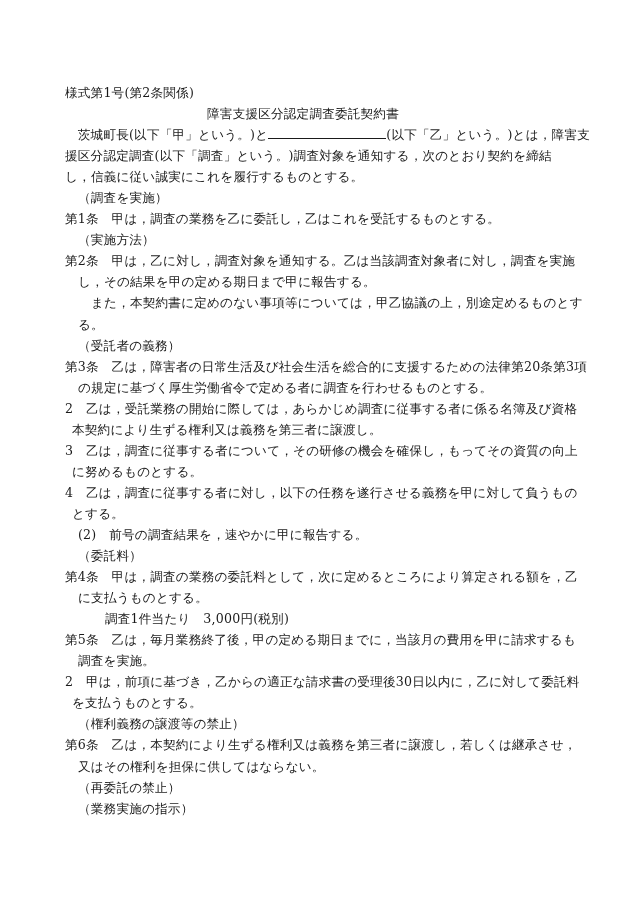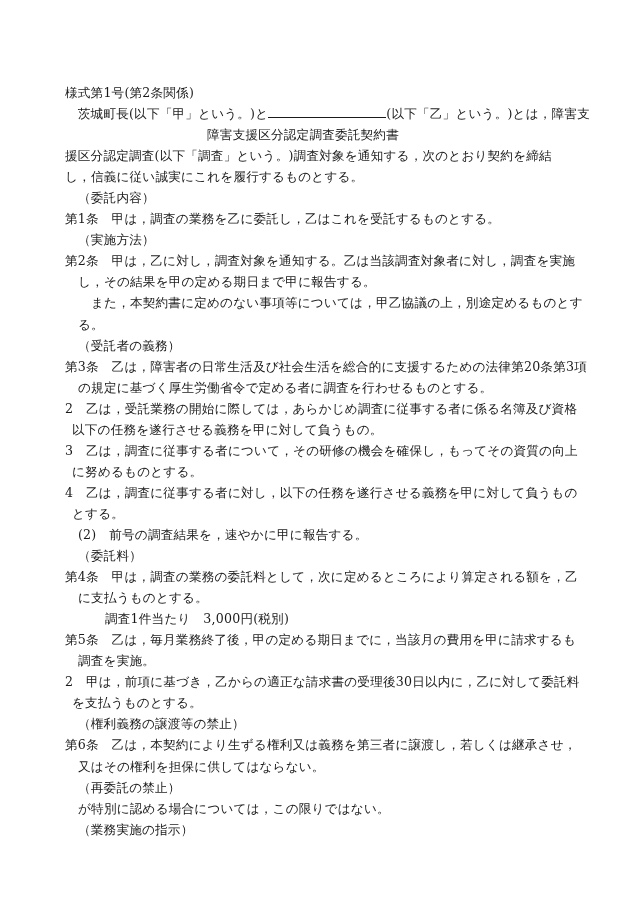--- a/index.html
+++ b/index.html
@@ -11,42 +11,42 @@
   .i1 { padding-left: 13px; }
   .i2 { padding-left: 26px; }
   .i3 { padding-left: 40px; }
   .blank { display: inline-block; width: 118px; border-bottom: 1px solid #1a1a1a; height: 12px; vertical-align: baseline; }
 </style>
 </head>
 <body>
 
 <div class="page">
   <div class="ln">様式第1号(第2条関係)</div>
+  <div class="ln center">障害支援区分認定調査委託契約書</div>
+
   <div class="ln">
     <span>　茨城町長(以下「甲」という。)と</span><span class="blank"></span><span>(以下「乙」という。)とは，障害支</span>
   </div>
-
-  <div class="ln center">障害支援区分認定調査委託契約書</div>
   <div class="ln">援区分認定調査(以下「調査」という。)調査対象を通知する，次のとおり契約を締結</div>
   <div class="ln">し，信義に従い誠実にこれを履行するものとする。</div>
 
-  <div class="ln i1">（委託内容）</div>
+  <div class="ln i1">（調査を実施）</div>
   <div class="ln">第1条　甲は，調査の業務を乙に委託し，乙はこれを受託するものとする。</div>
 
   <div class="ln i1">（実施方法）</div>
   <div class="ln">第2条　甲は，乙に対し，調査対象を通知する。乙は当該調査対象者に対し，調査を実施</div>
   <div class="ln i1">し，その結果を甲の定める期日まで甲に報告する。</div>
   <div class="ln i2">また，本契約書に定めのない事項等については，甲乙協議の上，別途定めるものとす</div>
   <div class="ln i1">る。</div>
 
   <div class="ln i1">（受託者の義務）</div>
   <div class="ln">第3条　乙は，障害者の日常生活及び社会生活を総合的に支援するための法律第20条第3項</div>
   <div class="ln i1">の規定に基づく厚生労働省令で定める者に調査を行わせるものとする。</div>
   <div class="ln">2　乙は，受託業務の開始に際しては，あらかじめ調査に従事する者に係る名簿及び資格</div>
-  <div class="ln" style="padding-left:7px">以下の任務を遂行させる義務を甲に対して負うもの。</div>
+  <div class="ln" style="padding-left:7px">本契約により生ずる権利又は義務を第三者に譲渡し。</div>
   <div class="ln">3　乙は，調査に従事する者について，その研修の機会を確保し，もってその資質の向上</div>
   <div class="ln" style="padding-left:7px">に努めるものとする。</div>
   <div class="ln">4　乙は，調査に従事する者に対し，以下の任務を遂行させる義務を甲に対して負うもの</div>
   <div class="ln" style="padding-left:7px">とする。</div>
   <div class="ln i1">(2)　前号の調査結果を，速やかに甲に報告する。</div>
 
   <div class="ln i1">（委託料）</div>
   <div class="ln">第4条　甲は，調査の業務の委託料として，次に定めるところにより算定される額を，乙</div>
   <div class="ln i1">に支払うものとする。</div>
   <div class="ln i3">調査1件当たり　3,000円(税別)</div>
@@ -54,16 +54,15 @@
   <div class="ln">第5条　乙は，毎月業務終了後，甲の定める期日までに，当該月の費用を甲に請求するも</div>
   <div class="ln i1">調査を実施。</div>
   <div class="ln">2　甲は，前項に基づき，乙からの適正な請求書の受理後30日以内に，乙に対して委託料</div>
   <div class="ln" style="padding-left:7px">を支払うものとする。</div>
 
   <div class="ln i1">（権利義務の譲渡等の禁止）</div>
   <div class="ln">第6条　乙は，本契約により生ずる権利又は義務を第三者に譲渡し，若しくは継承させ，</div>
   <div class="ln i1">又はその権利を担保に供してはならない。</div>
 
   <div class="ln i1">（再委託の禁止）</div>
-  <div class="ln i1">が特別に認める場合については，この限りではない。</div>
 
   <div class="ln i1">（業務実施の指示）</div>
 </div>
 
 </body></html>

